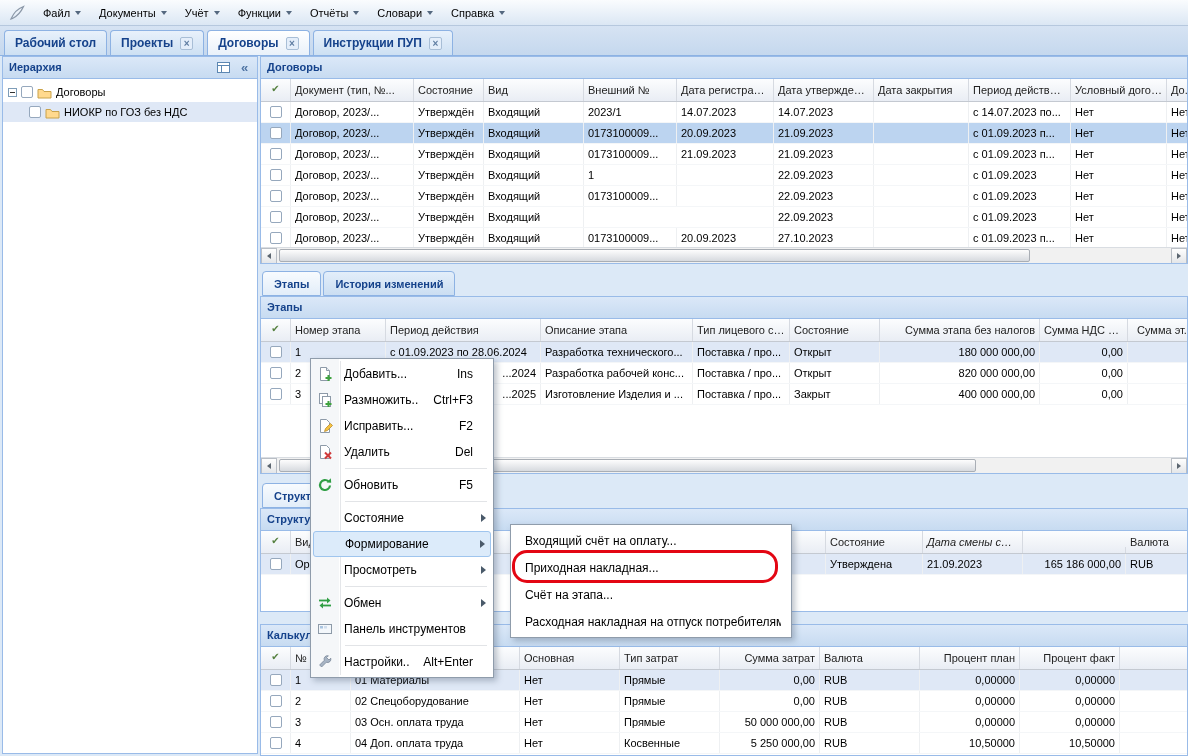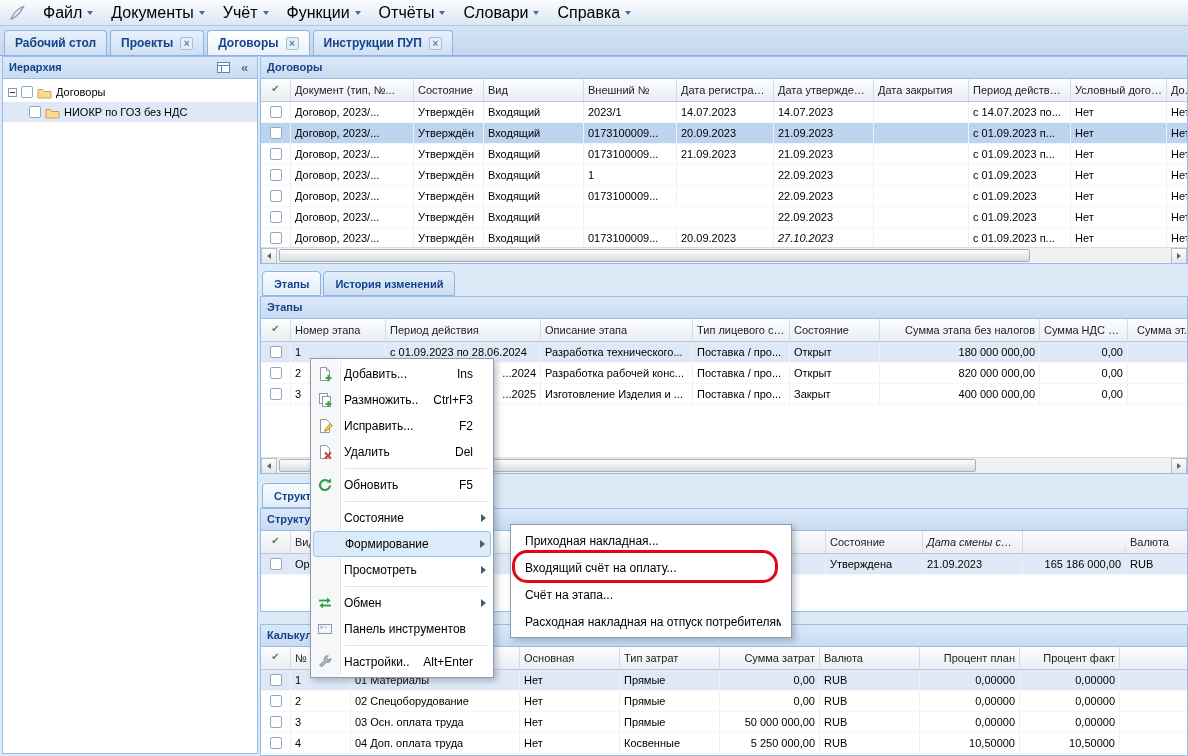--- a/index.html
+++ b/index.html
@@ -1,21 +1,21 @@
 <!DOCTYPE html>
 <html><head>
 <meta charset="utf-8">
 <style>
 *{margin:0;padding:0;box-sizing:border-box}
 html,body{width:1188px;height:756px}
 body{font-family:"Liberation Sans",sans-serif;font-size:11px;color:#000;background:#dce9f7;overflow:hidden;position:relative}
 svg{display:block}
 
 
-.menubar{position:absolute;top:0;left:0;right:0;height:26px;background:linear-gradient(#fafcfe,#dbe7f4);border-bottom:1px solid #b6c8de;display:flex;align-items:center;padding:0 6px;gap:2px;font-size:16px}
+.menubar{position:absolute;top:0;left:0;right:0;height:26px;background:linear-gradient(#fafcfe,#dbe7f4);border-bottom:1px solid #b6c8de;display:flex;align-items:center;padding:0 6px;gap:2px;font-size:11px}
 .app-icon{width:18px;height:16px;margin:0 6px 0 2px}
 .mb-item{display:flex;align-items:center;gap:5px;padding:4px 9px;border-radius:2px;cursor:default}
 .mb-caret{width:0;height:0;border-left:3.5px solid transparent;border-right:3.5px solid transparent;border-top:4px solid #54687f}
 
 
 .tabbar{position:absolute;top:26px;left:0;right:0;height:30px;background:linear-gradient(#d6e3f3,#c5d8ee);border-bottom:1px solid #8db2e3;display:flex;align-items:flex-end;padding:0 0 0 4px;gap:3px;font-size:12px}
 .tab{height:25px;display:flex;align-items:center;gap:7px;padding:0 10px;border:1px solid #8db2e3;border-bottom:none;border-radius:4px 4px 0 0;background:linear-gradient(#e8f1fb,#cde0f3);color:#15428b;font-weight:bold}
 .tab.active{background:linear-gradient(#ffffff,#e9f1fa)}
 .tab-x{width:13px;height:13px;border:1px solid #a8bed6;border-radius:2px;background:#e4eefa;color:#5f7da2;font-size:10px;line-height:11px;text-align:center;font-weight:bold}
 
@@ -296,21 +296,21 @@
         </div>
         <div class="grid-row">
           <div class="gr-cell cb-cell" style="width: 30px;">
             <div class="cb"></div>
           </div>
           <div class="gr-cell" style="width: 123px;">Договор, 2023/...</div>
           <div class="gr-cell" style="width: 70px;">Утверждён</div>
           <div class="gr-cell" style="width: 100px;">Входящий</div>
           <div class="gr-cell" style="width: 93px;">0173100009...</div>
           <div class="gr-cell" style="width: 97px;">20.09.2023</div>
-          <div class="gr-cell" style="width: 100px; font-style: italic;">27.10.2023</div>
+          <div class="gr-cell" style="width: 100px;">27.10.2023</div>
           <div class="gr-cell" style="width: 95px;"></div>
           <div class="gr-cell" style="width: 102px;">с 01.09.2023 п...</div>
           <div class="gr-cell" style="width: 96px;">Нет</div>
           <div class="gr-cell" style="width: 40px;">Нет</div>
         </div>
       </div>
     </div>
   <div class="hscroll">
     <span class="hs-btn">
         <i class="tri-l"></i>
@@ -602,25 +602,25 @@
         <svg width="16" height="16">
           <path d="M13.8 4.2a3.4 3.4 0 0 1-4.5 4.1L4.6 13l-2-2 4.7-4.7a3.4 3.4 0 0 1 4.1-4.5L9.6 3.6l2.4 2.4z" fill="#a7b4c4" stroke="#6e7d8f" stroke-width="0.7"></path>
         </svg>
       </div>
       <span class="mi-label">Настройки...</span>
       <span class="mi-shortcut">Alt+Enter</span>
     </div>
   </div>
 <div class="menu submenu" id="submenu">
     <div class="mi">
+      <span class="mi-label">Входящий счёт на оплату...</span>
+    </div>
+    <div class="mi">
       <span class="mi-label">Приходная накладная...</span>
     </div>
     <div class="mi">
-      <span class="mi-label">Входящий счёт на оплату...</span>
-    </div>
-    <div class="mi">
       <span class="mi-label">Счёт на этапа...</span>
     </div>
     <div class="mi">
       <span class="mi-label">Расходная накладная на отпуск потребителям...</span>
     </div>
   </div>
 <div id="annotation-ring" style="border-color: rgb(227, 6, 19);"></div>
 
 </body></html>

